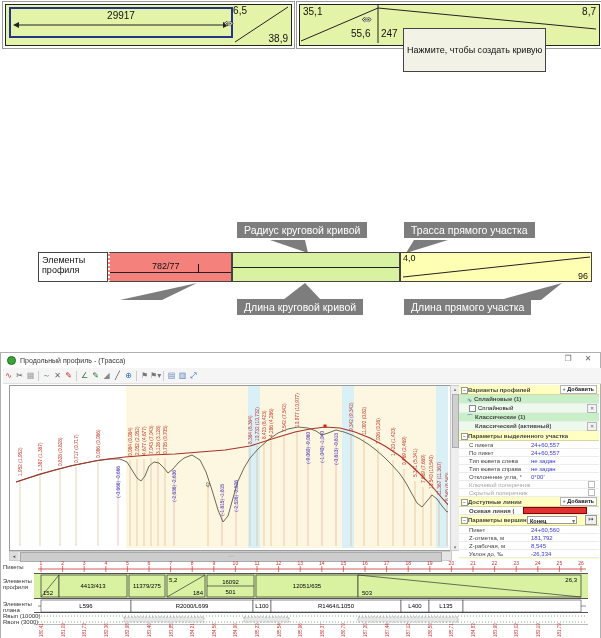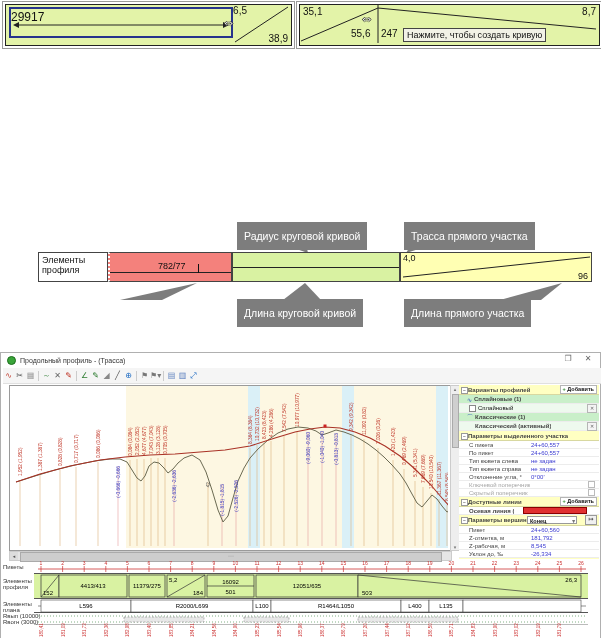--- a/index.html
+++ b/index.html
@@ -6,31 +6,31 @@
   body{width:601px;height:638px;position:relative;background:#fff;overflow:hidden;
        font-family:"Liberation Sans",sans-serif;color:#111}
   .abs{position:absolute}
 
   
   .frag{border:1px solid #9a9a9a;background:#fff;padding:2px}
   .frag-inner{position:relative;width:100%;height:100%;background:#e3f3a8;border:1px solid #222;box-sizing:border-box}
   #frag-left{left:2px;top:1px;width:287px;height:42px}
   #frag-right{left:296px;top:1px;width:301px;height:42px}
   .navybox{position:absolute;left:3px;top:2px;width:224px;height:31px;border:2px solid #26338c;box-sizing:border-box}
-  .navybox .num{position:absolute;width:100%;font-size:12px}
+  .navybox .num{position:absolute;width:100%;text-align:center;font-size:10px}
   .cursor-ew{position:absolute;font-size:13px;font-weight:bold;color:#fff;line-height:1;
              text-shadow:-1px 0 #333,1px 0 #333,0 -1px #333,0 1px #333;z-index:5}
   .fragnum{position:absolute;font-size:10px}
   .tooltip{position:absolute;background:#f2f2e6;border:1px solid #444;font-size:9px;
-           padding:1px 3px;white-space:nowrap;z-index:4}
+           padding:16px 3px;white-space:nowrap;z-index:4}
 
   
   #diagram{left:0;top:218px;width:601px;height:104px}
   .callout{position:absolute;background:#7d7d7d;color:#fff;font-size:10.5px;
-           padding:8px 7px;white-space:nowrap}
+           padding:2px 7px;white-space:nowrap}
   #diag-bar{position:absolute;left:38px;top:34px;width:554px;height:30px;font-size:9px}
   .dcell{position:absolute;top:0;height:30px;box-sizing:border-box;border:1px solid #444}
   #diag-pointers{left:0;top:0;width:601px;height:104px;pointer-events:none}
 
   
   #window{left:0;top:352px;width:599px;height:285px;border:1px solid #b0b0b0;background:#fff}
   #titlebar{position:absolute;left:0;top:0;width:100%;height:15px;background:#fff;
             display:flex;align-items:center;font-size:7px;color:#333}
   .appicon{width:7px;height:7px;border-radius:50%;background:#3aa53a;border:1px solid #1c6e1c;margin:0 4px 0 6px}
   .winctl{position:absolute;top:1px;font-size:8px;color:#666;width:16px;text-align:center}
@@ -131,21 +131,21 @@
     <polygon points="500,82 541,82 562,65" fill="#7d7d7d"></polygon>
   </svg>
   <div class="callout" style="left:237px;top:4px">Радиус круговой кривой</div>
   <div class="callout" style="left:404px;top:4px">Трасса прямого участка</div>
   <div class="callout" style="left:404px;top:81px">Длина прямого участка</div>
   <div class="callout" style="left:237px;top:81px">Длина круговой кривой</div>
 
   <div id="diag-bar">
     <div class="dcell" style="left:0;width:70px;background:#fff;padding:2px 0 0 3px;line-height:1.15">Элементы профиля</div>
     <div class="dcell" style="left:70px;width:124px;background:#f4817c;border-left:2px dotted #fff">
-      <span style="position:absolute;left:48px;top:8px">782/77</span>
+      <span style="position:absolute;left:42px;top:8px">782/77</span>
       <div style="position:absolute;left:0;top:19px;width:100%;height:1px;background:#222"></div>
       <div style="position:absolute;left:88px;top:11px;width:1px;height:9px;background:#111"></div>
     </div>
     <div class="dcell" style="left:194px;width:168px;background:#d9f2a2">
       <div style="position:absolute;left:0;top:14px;width:100%;height:1px;background:#222"></div>
     </div>
     <div class="dcell" style="left:362px;width:192px;background:#ffffb3">
       <svg width="190" height="28" style="position:absolute;left:0;top:0">
         <line x1="2" y1="24" x2="189" y2="4" stroke="#222" stroke-width="1"></line>
       </svg>

